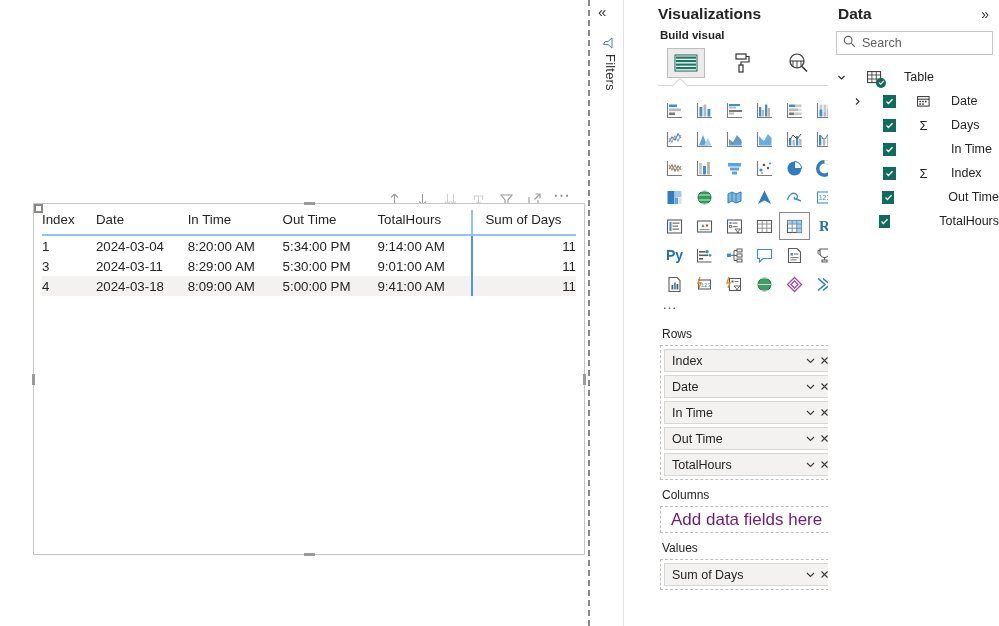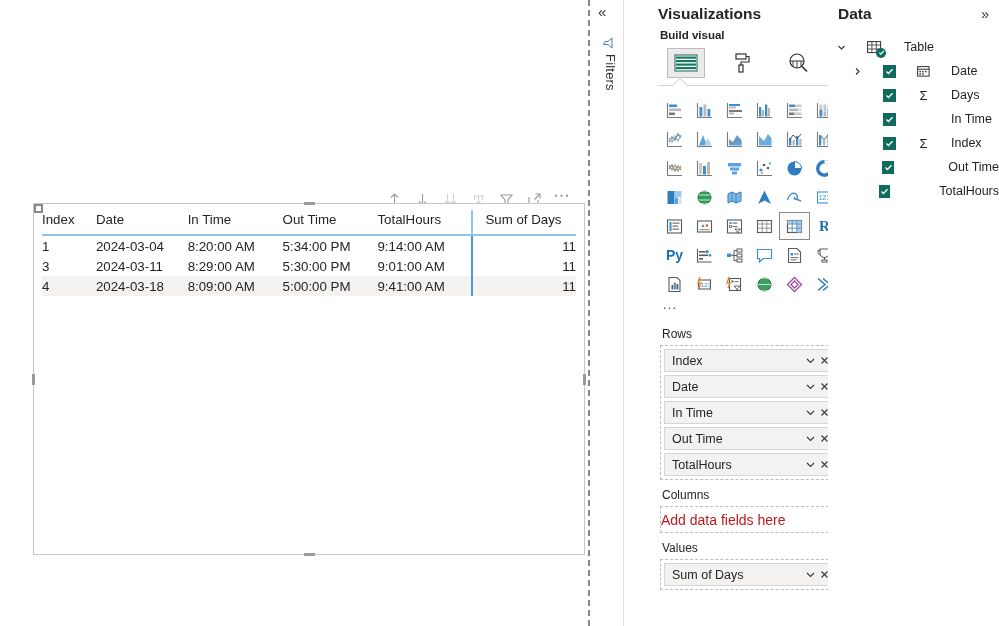--- a/index.html
+++ b/index.html
@@ -161,22 +161,22 @@
     display: flex; align-items: center;
     background: #f3f2f1; border: 1px solid #d6d6d6;
     height: 23px; padding: 0 4px 0 7px; margin-bottom: 3px;
     font-size: 12.5px; color: #252423;
   }
   .well-chip:last-child { margin-bottom: 0; }
   .chip-label { flex: 1; white-space: nowrap; overflow: hidden; }
   .chip-ico { color: #3b3a39; margin-left: 3px; display: flex; align-items: center; }
   .well-placeholder {
     border: 1px dashed #bdbdbd; background: #ffffff;
-    height: 27px; display: flex; align-items: center; 
-    font-size: 14px; color: #b91c1c;
+    height: 27px; display: flex; align-items: center; padding-left: 10px;
+    font-size: 17px; color: #701a75;
   }
 
   
   .data-pane {
     position: absolute; left: 828px; top: 0; width: 171px; height: 626px;
     background: #ffffff;
   }
   .search-box {
     margin: 6px 6px 0 8px; height: 24px;
     border: 1px solid #c8c6c4; background: #fff;
@@ -769,20 +769,29 @@
       </div>
     </div>
   </div>
 
   <div class="data-pane">
     <div class="pane-head">
       <span class="pane-title">Data</span>
       <span class="pane-expand">»</span>
     </div>
 
+    <div class="search-box">
+      <span>
+        <svg width="13" height="13" viewBox="0 0 13 13">
+            <circle cx="5.2" cy="5.2" r="3.8" fill="none" stroke="#605e5c" stroke-width="1.1"></circle>
+            <path d="M8.2 8.2 L11.8 11.8" stroke="#605e5c" stroke-width="1.1"></path>
+          </svg>
+      </span>
+      <span class="search-text">Search</span>
+    </div>
 
     <div class="tree">
       <div class="tree-row lvl1">
         <span class="chev">
           <svg width="9" height="9" viewBox="0 0 9 9">
               <path d="M1.5 3 L4.5 6 L7.5 3" stroke="#323130" stroke-width="1.1" fill="none"></path>
             </svg>
         </span>
         <span class="tbl-ico">
           <svg width="15" height="13" viewBox="0 0 15 13">

